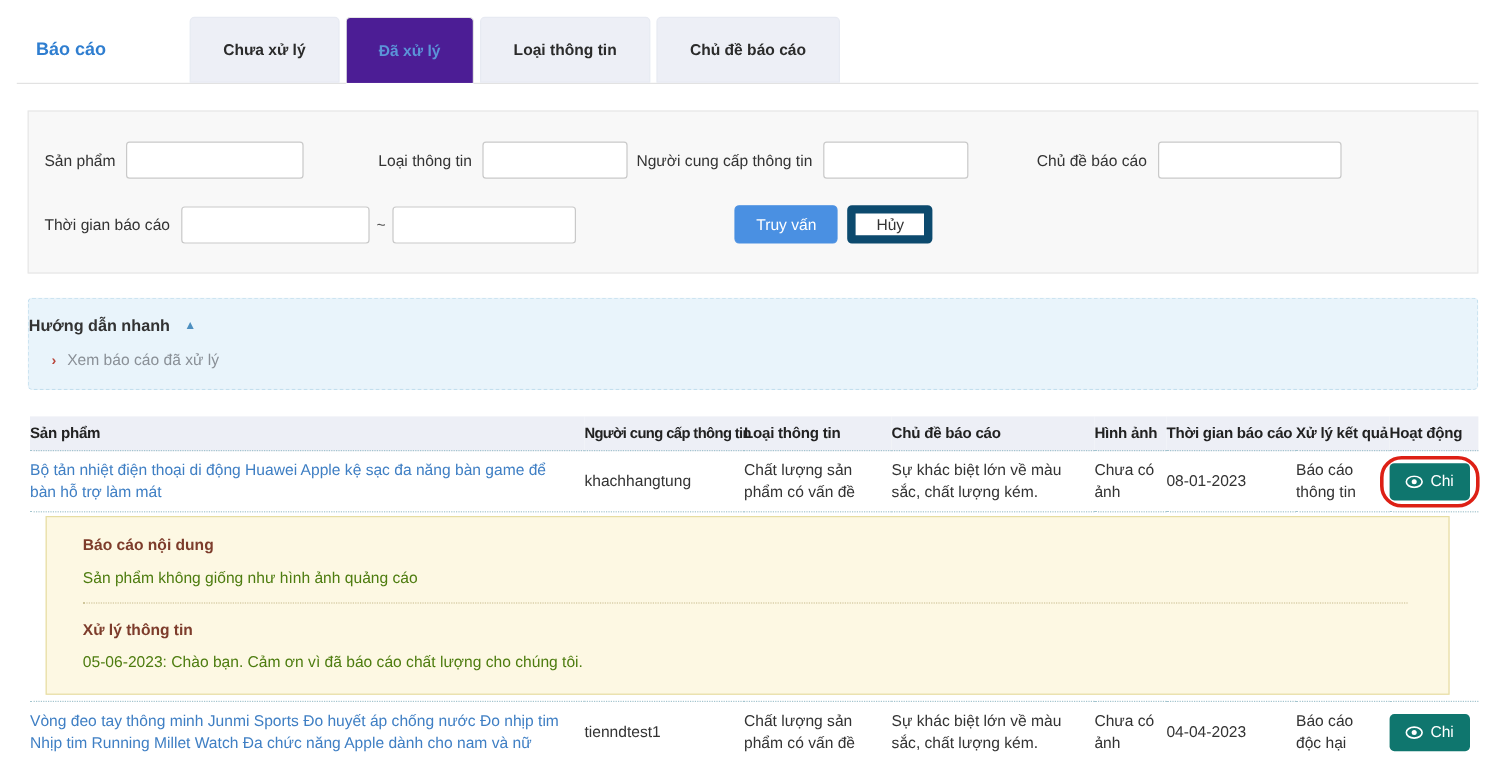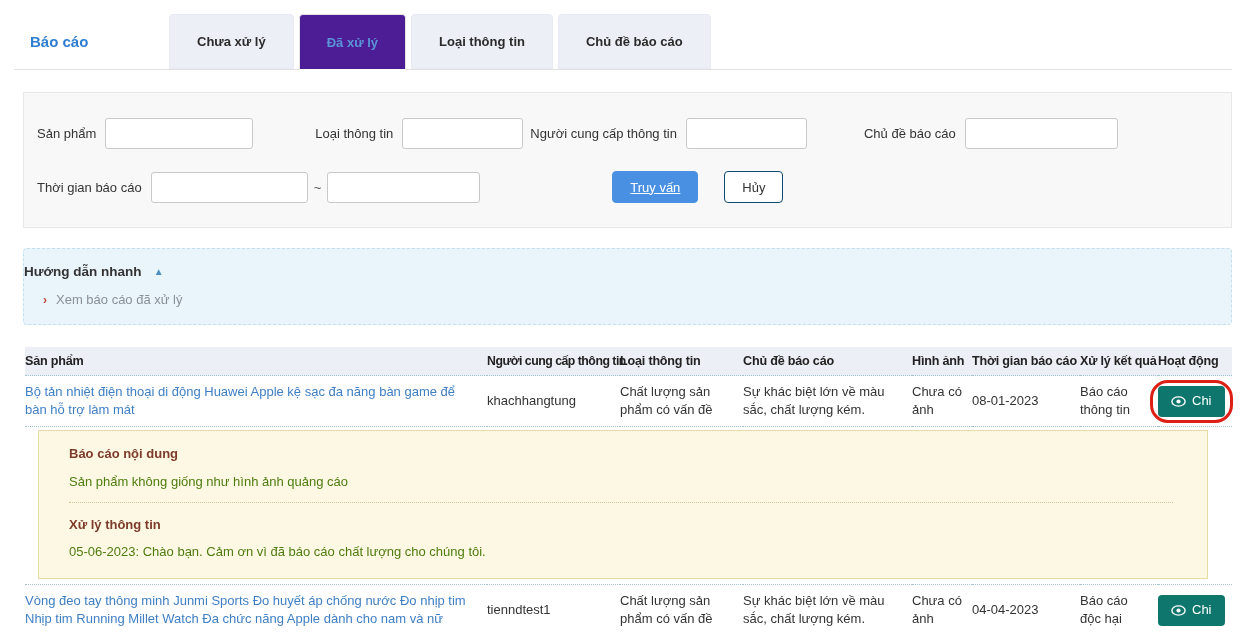--- a/index.html
+++ b/index.html
@@ -5,46 +5,46 @@
   * { box-sizing: border-box; }
   html,body { margin:0; padding:0; background:#fff; }
   body {
     width:1246px; height:632px; overflow:hidden;
     font-family:"Liberation Sans","DejaVu Sans",sans-serif;
     font-size:13px; color:#333;
   }
 
   
   .topbar { margin:14px 14px 0 14px; display:flex; align-items:stretch;
-            border-bottom:1px solid #e2e2e2; height:56px;gap:37px; }
+            border-bottom:1px solid #e2e2e2; height:56px; }
   .page-title { width:118px; padding-left:16px; display:flex; align-items:center;
                 font-weight:bold; font-size:15px; color:#2f7ed0; }
-  .tabs { display:flex; margin-left:0; }
+  .tabs { display:flex; margin-left:26px; }
   .tab { display:flex; align-items:center; padding:0 27px; margin-right:5px;
          background:#edeff6; border:1px solid #e7eaf2; border-radius:4px 4px 0 0;
          font-weight:bold; color:#2b2b2b; white-space:nowrap; cursor:pointer; }
   .tab.active { background:#4c1d95; border:1px solid #e4e4e4; border-bottom:1px solid #fff;
                 margin-bottom:-1px; color:#5b93d8; font-weight:bold;text-align:right; }
 
   
   .filter-panel { margin:22px 14px 0 23px; background:#f8f8f8; border:1px solid #e7e7e7;
                   padding:24px 0; }
   .frow { display:flex; align-items:center; height:32px; }
   .frow + .frow { margin-top:22px; }
   .fgroup { display:flex; align-items:center; }
   .fgroup label { margin-right:9px; white-space:nowrap; color:#333; }
   .ml13 { margin-left:13px; } .ml62 { margin-left:62px; }
   .ml7  { margin-left:7px;  } .ml57 { margin-left:57px; }
   input.txt { height:31px; border:1px solid #c9c9c9; border-radius:3px; background:#fff;
               padding:0 8px; font:inherit; color:#333; }
   .w148{width:148px;} .w121{width:121px;} .w153{width:153px;} .w157{width:157px;}
   .tilde { margin:0 6px; color:#555; }
   .btn-primary { margin-left:132px; background:#4a90e2; color:#fff; border:1px solid #4a90e2;
-                 border-radius:4px; height:32px; padding:0 17px; font:inherit; cursor:pointer;text-decoration:underline; }
-  .btn-plain { margin-left:26px; background:#fff; color:#333; border:1px solid #0c4a6e;
+                 border-radius:4px; height:32px; padding:0 17px; font:inherit; cursor:pointer; }
+  .btn-plain { margin-left:8px; background:#fff; color:#333; border:7px solid #0c4a6e;
                border-radius:4px; height:32px; padding:0 17px; font:inherit; cursor:pointer; }
 
   
   .guide { margin:20px 14px 0 23px; background:#e9f4fb; border:1px dashed #c3dfee;
            border-radius:4px; padding:15px 0 17px; }
   .guide-title-row { display:flex; align-items:center; }
   .guide-title { font-weight:bold; color:#333; font-size:13.5px; }
   .caret { color:#4d8fc0; font-size:10px; margin-left:12px; cursor:pointer; }
   .guide-item { margin-top:13px; padding-left:19px; display:flex; align-items:center;
                 color:#8a9097; }

